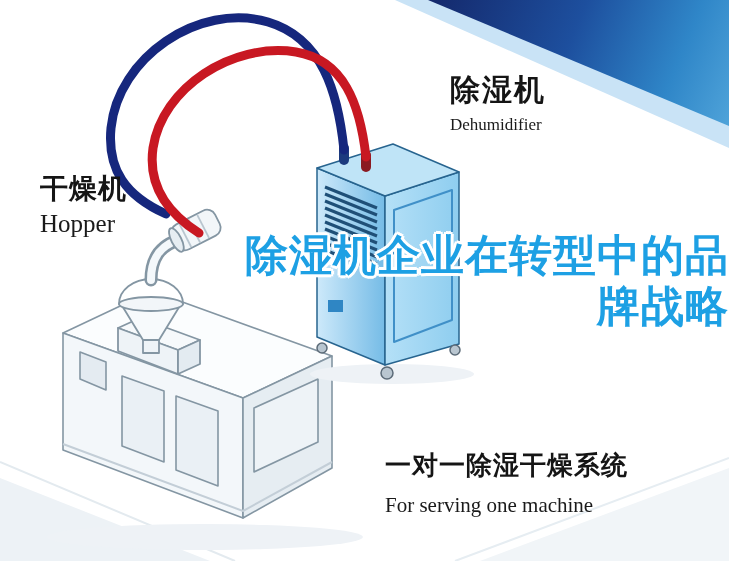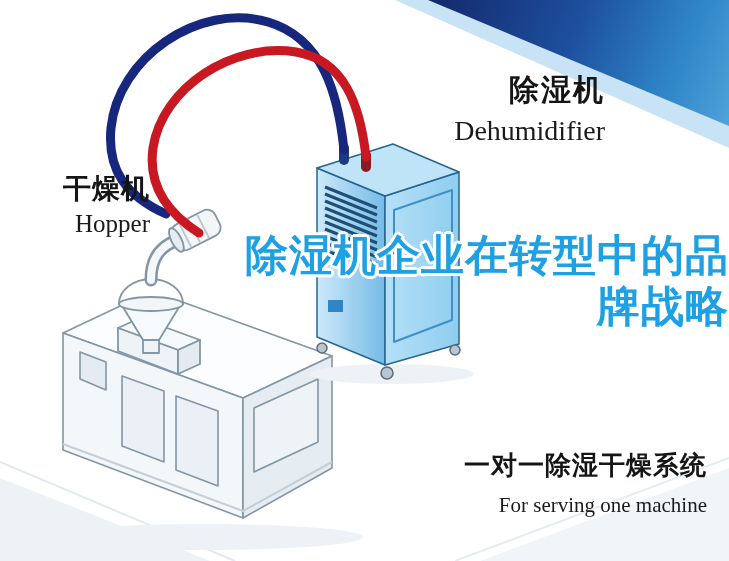--- a/index.html
+++ b/index.html
@@ -1,29 +1,29 @@
 <!DOCTYPE html>
 <html><head>
 <meta charset="utf-8">
 <style>
   html,body{margin:0;padding:0;background:#fff;}
   .stage{
     position:relative;width:729px;height:561px;overflow:hidden;
     background:#ffffff;font-family:"Liberation Sans",sans-serif;
   }
   .stage svg.art{position:absolute;inset:0;}
-  .label-block{position:absolute;text-align:right;color:#111;}
+  .label-block{position:absolute;text-align:left;color:#111;}
   .label-cn{font-weight:bold;color:#151515;}
   .label-en{font-family:"Liberation Serif",serif;color:#1a1a1a;}
   #hopper-label{left:40px;top:158px;width:110px;}
   #hopper-label .label-cn{font-size:28px;letter-spacing:1px;margin-top:12px;}
   #hopper-label .label-en{font-size:25px;margin-top:2px;}
   #dehumidifier-label{left:450px;top:70px;width:155px;}
   #dehumidifier-label .label-cn{font-size:30px;letter-spacing:2px;}
-  #dehumidifier-label .label-en{font-size:28px;margin-top:4px;}
+  #dehumidifier-label .label-en{font-size:17px;margin-top:4px;}
   #main-title{
     position:absolute;left:0;right:0;top:230px;text-align:right;
     font-size:43px;font-weight:800;letter-spacing:1px;line-height:1.18;
     color:#1da0e4;
     text-shadow:
       -3px 0 0 #fff, 3px 0 0 #fff, 0 -3px 0 #fff, 0 3px 0 #fff,
       -2px -2px 0 #fff, 2px -2px 0 #fff, -2px 2px 0 #fff, 2px 2px 0 #fff;
   }
   #caption{left:385px;top:448px;width:322px;}
   #caption .label-cn{font-size:26px;letter-spacing:1px;}

